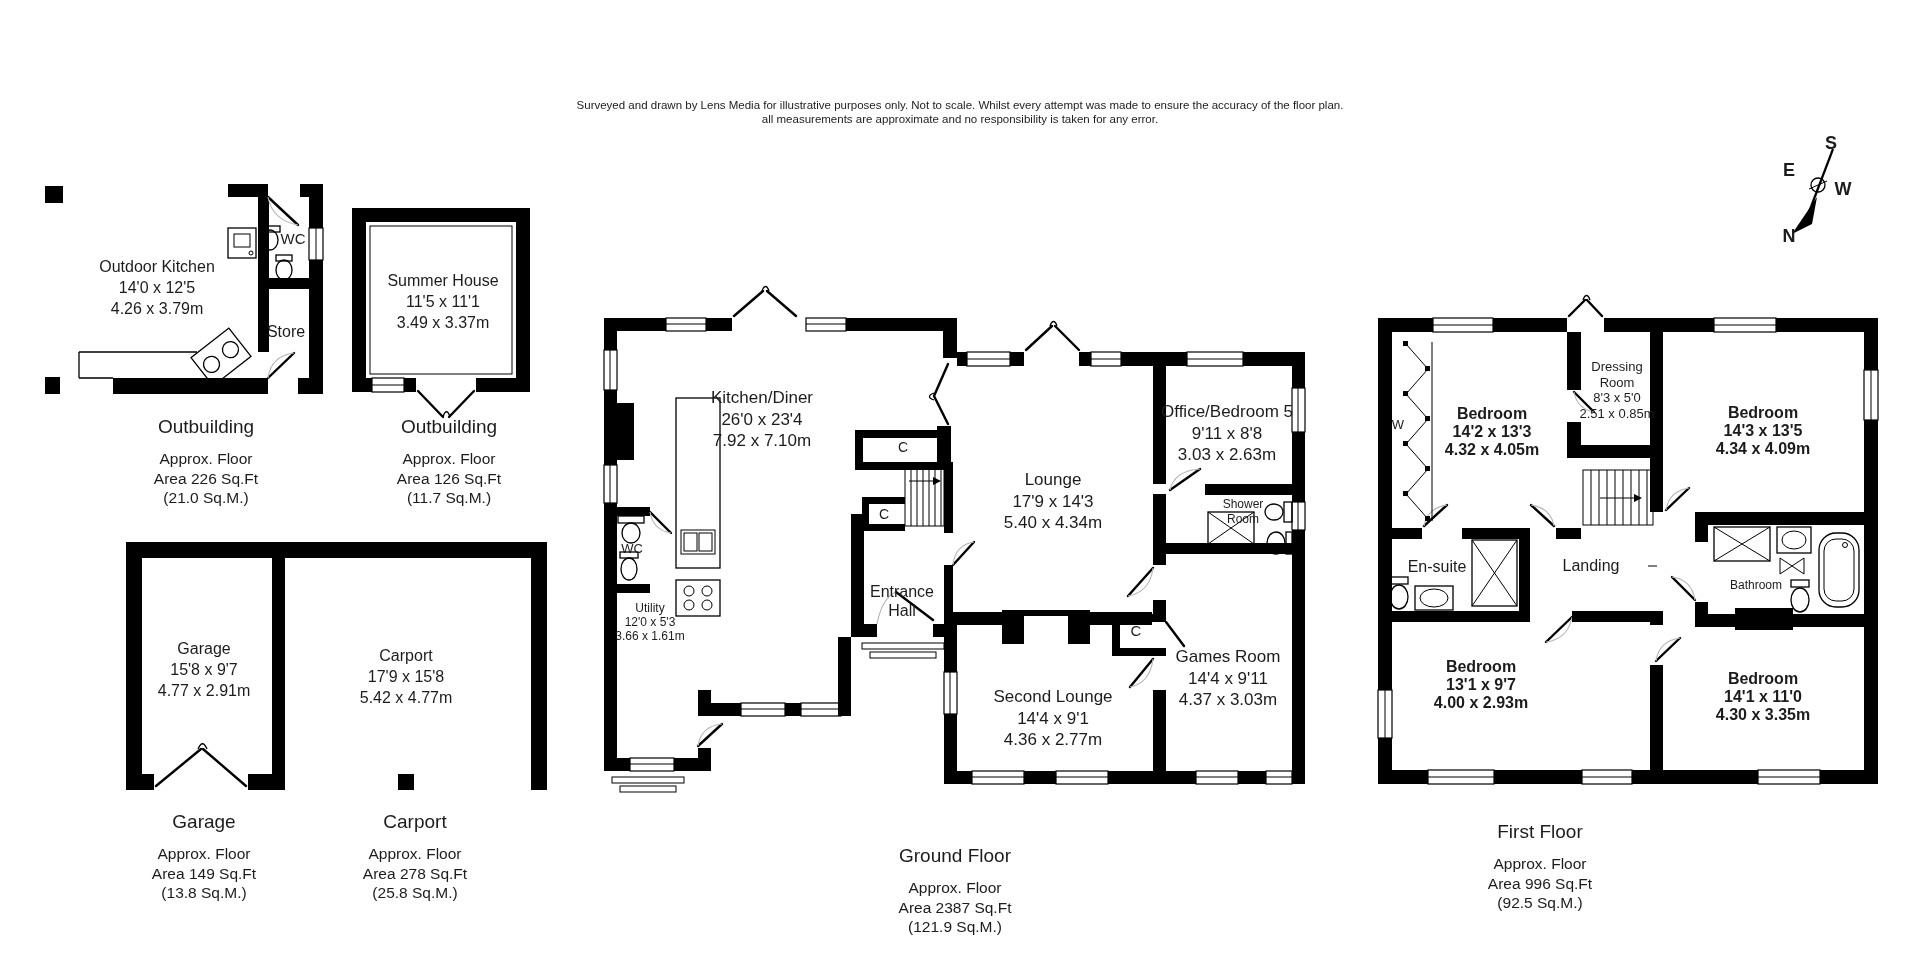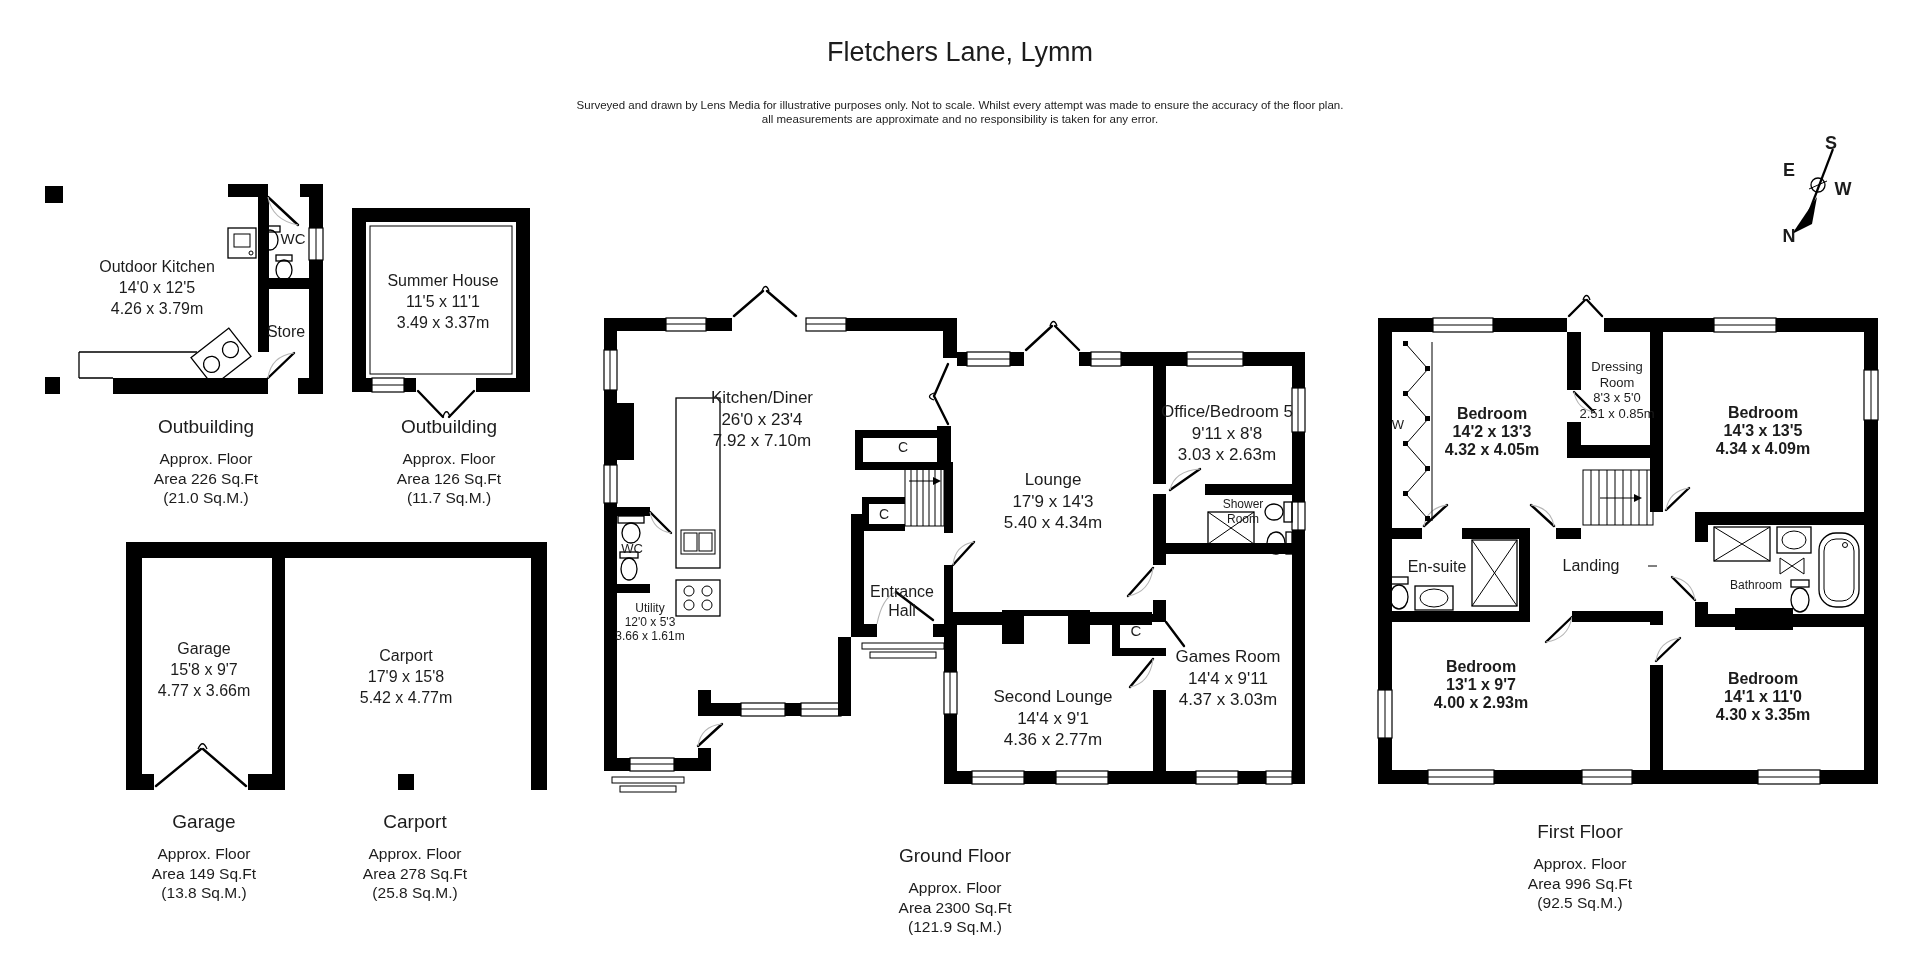--- a/index.html
+++ b/index.html
@@ -399,21 +399,20 @@
   </g>
 
   <g>
     <line x1="1833" y1="149" x2="1806" y2="220" stroke="#000" stroke-width="2.2"></line>
     <circle class="t" cx="1818" cy="185" r="7" fill="#fff"></circle>
     <line class="tt" x1="1809" y1="189" x2="1827" y2="181"></line>
     <polygon class="w" points="1817,197 1792,234 1812,224"></polygon>
   </g>
 </svg>
 
-  <div class="lbl hdr-title" style="left:960px;top:37px;">Fletchers Lane, Lymm</div>
   <div class="lbl hdr-disc" style="left:960px;top:98px;">Surveyed and drawn by Lens Media for illustrative purposes only. Not to scale. Whilst every attempt was made to ensure the accuracy of the floor plan.</div>
   <div class="lbl hdr-disc" style="left:960px;top:112px;">all measurements are approximate and no responsibility is taken for any error.</div>
 
   <div class="lbl compass-letter" style="left:1831px;top:133px;">S</div>
   <div class="lbl compass-letter" style="left:1789px;top:160px;">E</div>
   <div class="lbl compass-letter" style="left:1843px;top:179px;">W</div>
   <div class="lbl compass-letter" style="left:1789px;top:226px;">N</div>
 
   <div class="lbl" style="left:157px;top:256px;font-size:16px;line-height:21px;">
     <div>Outdoor Kitchen</div>
@@ -437,21 +436,21 @@
   <div class="lbl cap" style="left:449px;top:416px;">
     <div class="cap-title">Outbuilding</div>
     <div class="cap-line">Approx. Floor</div>
     <div class="cap-line">Area 126 Sq.Ft</div>
     <div class="cap-line">(11.7 Sq.M.)</div>
   </div>
 
   <div class="lbl" style="left:204px;top:638px;font-size:16px;line-height:21px;">
     <div>Garage</div>
     <div>15'8 x 9'7</div>
-    <div>4.77 x 3.66m</div>
+    <div>4.77 x 2.91m</div>
   </div>
   <div class="lbl" style="left:406px;top:645px;font-size:16px;line-height:21px;">
     <div>Carport</div>
     <div>17'9 x 15'8</div>
     <div>5.42 x 4.77m</div>
   </div>
   <div class="lbl cap" style="left:204px;top:811px;">
     <div class="cap-title">Garage</div>
     <div class="cap-line">Approx. Floor</div>
     <div class="cap-line">Area 149 Sq.Ft</div>
@@ -502,21 +501,21 @@
     <div>Second Lounge</div>
     <div>14'4 x 9'1</div>
     <div>4.36 x 2.77m</div>
   </div>
   <div class="lbl" style="left:903px;top:439px;font-size:14px;">C</div>
   <div class="lbl" style="left:884px;top:506px;font-size:14px;">C</div>
   <div class="lbl" style="left:1136px;top:622px;font-size:15px;">C</div>
   <div class="lbl cap" style="left:955px;top:845px;">
     <div class="cap-title">Ground Floor</div>
     <div class="cap-line">Approx. Floor</div>
-    <div class="cap-line">Area 2300 Sq.Ft</div>
+    <div class="cap-line">Area 2387 Sq.Ft</div>
     <div class="cap-line">(121.9 Sq.M.)</div>
   </div>
 
   <div class="lbl bed" style="left:1492px;top:405px;">
     <div>Bedroom</div>
     <div>14'2 x 13'3</div>
     <div>4.32 x 4.05m</div>
   </div>
   <div class="lbl" style="left:1617px;top:359px;font-size:13px;line-height:15.5px;">
     <div>Dressing</div>
@@ -536,20 +535,20 @@
   <div class="lbl bed" style="left:1481px;top:658px;">
     <div>Bedroom</div>
     <div>13'1 x 9'7</div>
     <div>4.00 x 2.93m</div>
   </div>
   <div class="lbl bed" style="left:1763px;top:670px;">
     <div>Bedroom</div>
     <div>14'1 x 11'0</div>
     <div>4.30 x 3.35m</div>
   </div>
-  <div class="lbl cap" style="left:1580px;top:821px;">
+  <div class="lbl cap" style="left:1540px;top:821px;">
     <div class="cap-title">First Floor</div>
     <div class="cap-line">Approx. Floor</div>
     <div class="cap-line">Area 996 Sq.Ft</div>
     <div class="cap-line">(92.5 Sq.M.)</div>
   </div>
 
 </div>
 
 </body></html>

